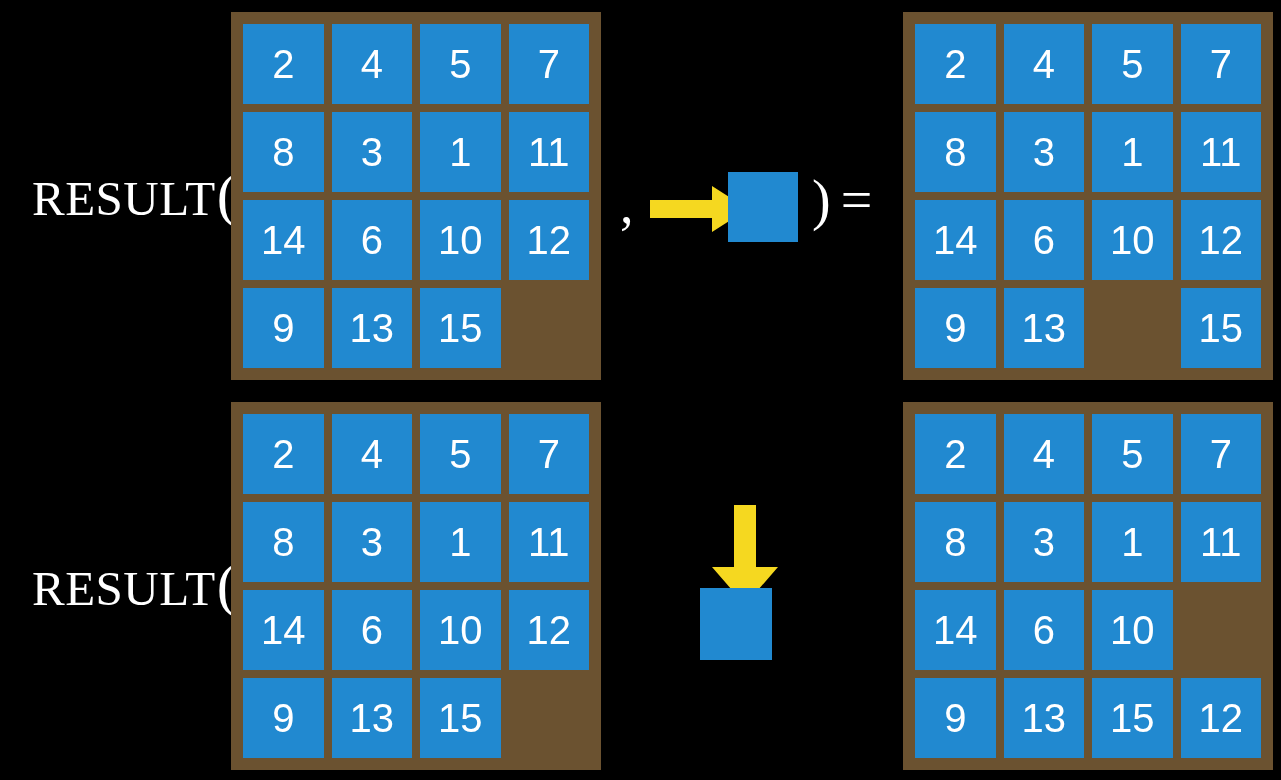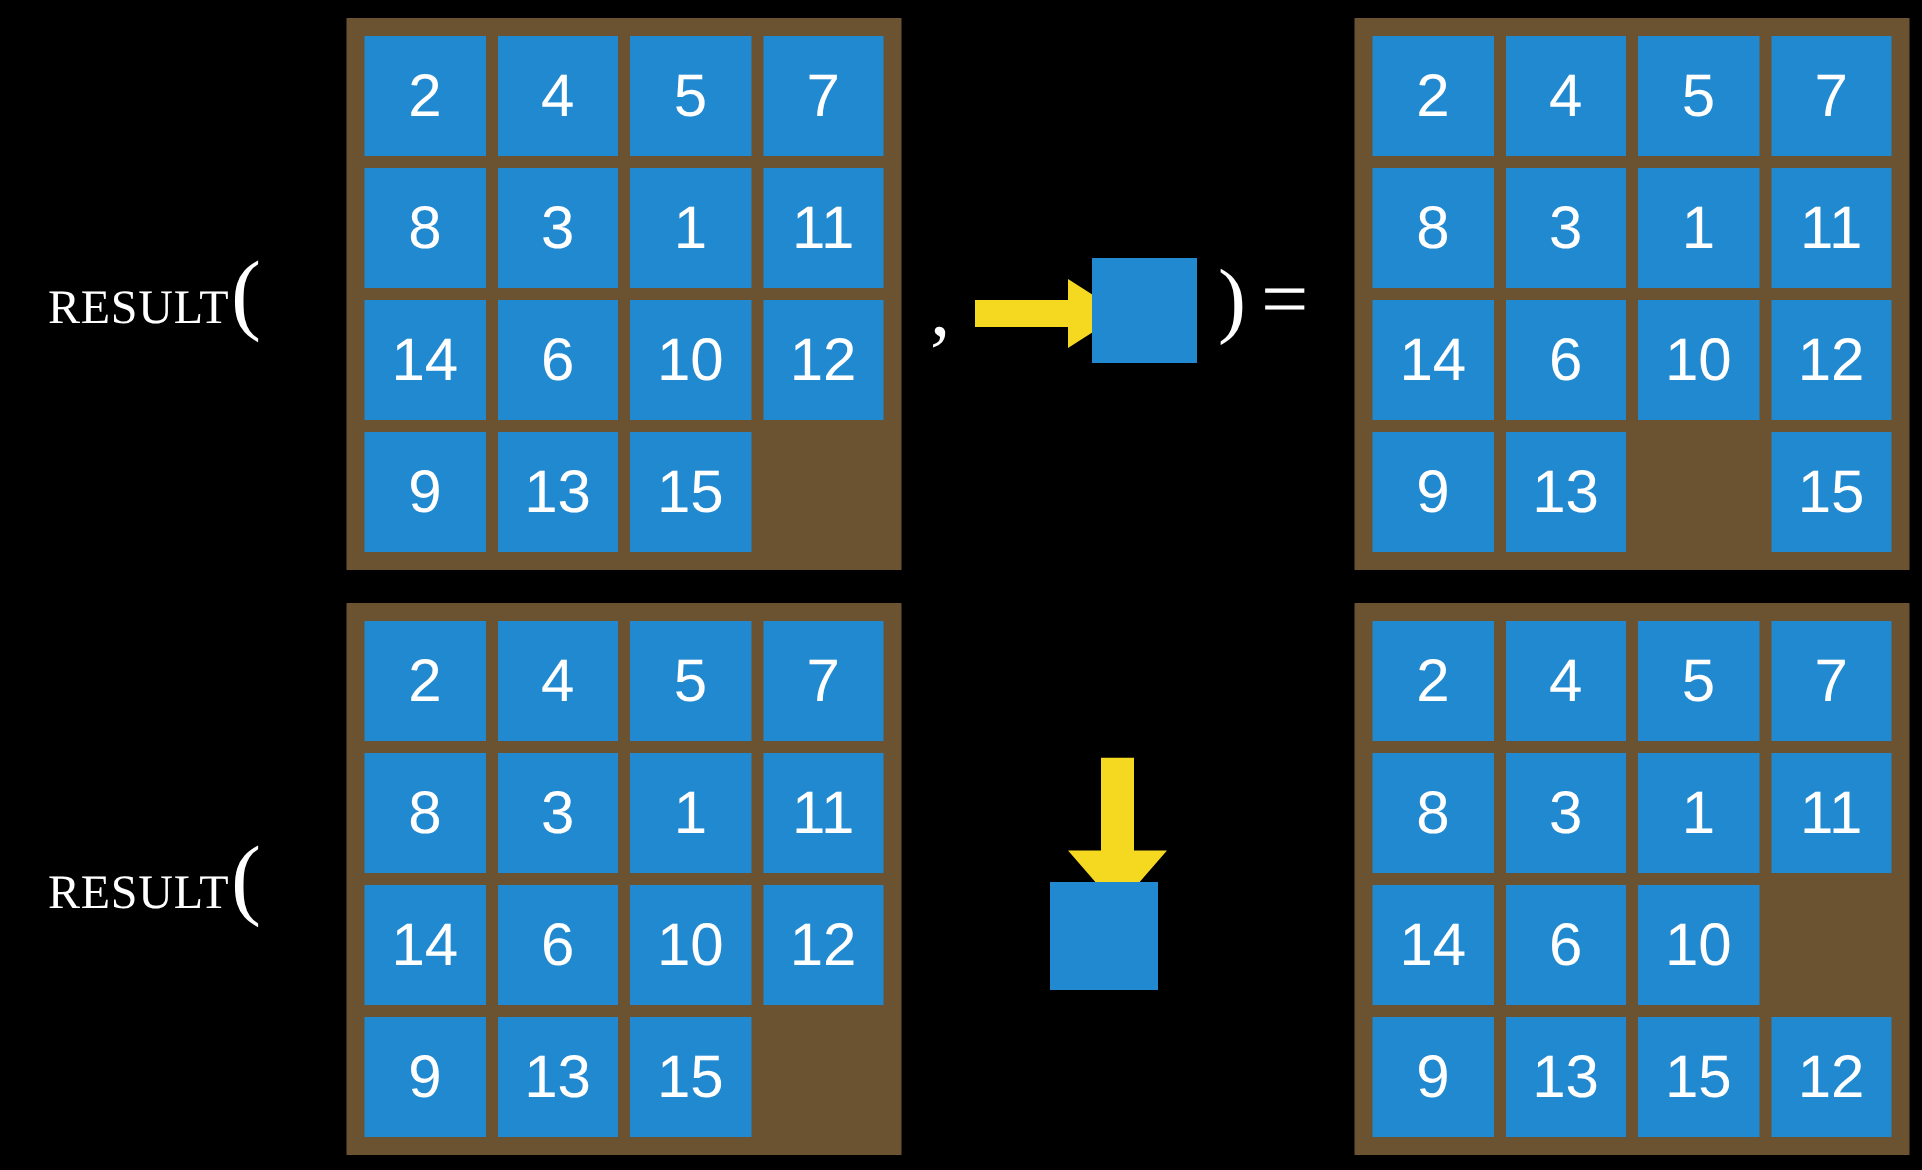--- a/index.html
+++ b/index.html
@@ -43,21 +43,21 @@
     font-family: "Liberation Serif", serif;
     font-size: 52px;
     line-height: 1;
     white-space: nowrap;
     letter-spacing: 0.5px;
     display: flex;
     align-items: baseline;
   }
   .result-label .word {
     font-variant: small-caps;
-    font-size: 32px;
+    font-size: 49px;
   }
   .result-label .paren {
     font-size: 60px;
     margin-left: 1px;
   }
 
   
   .comma {
     position: absolute;
     color: #ffffff;

